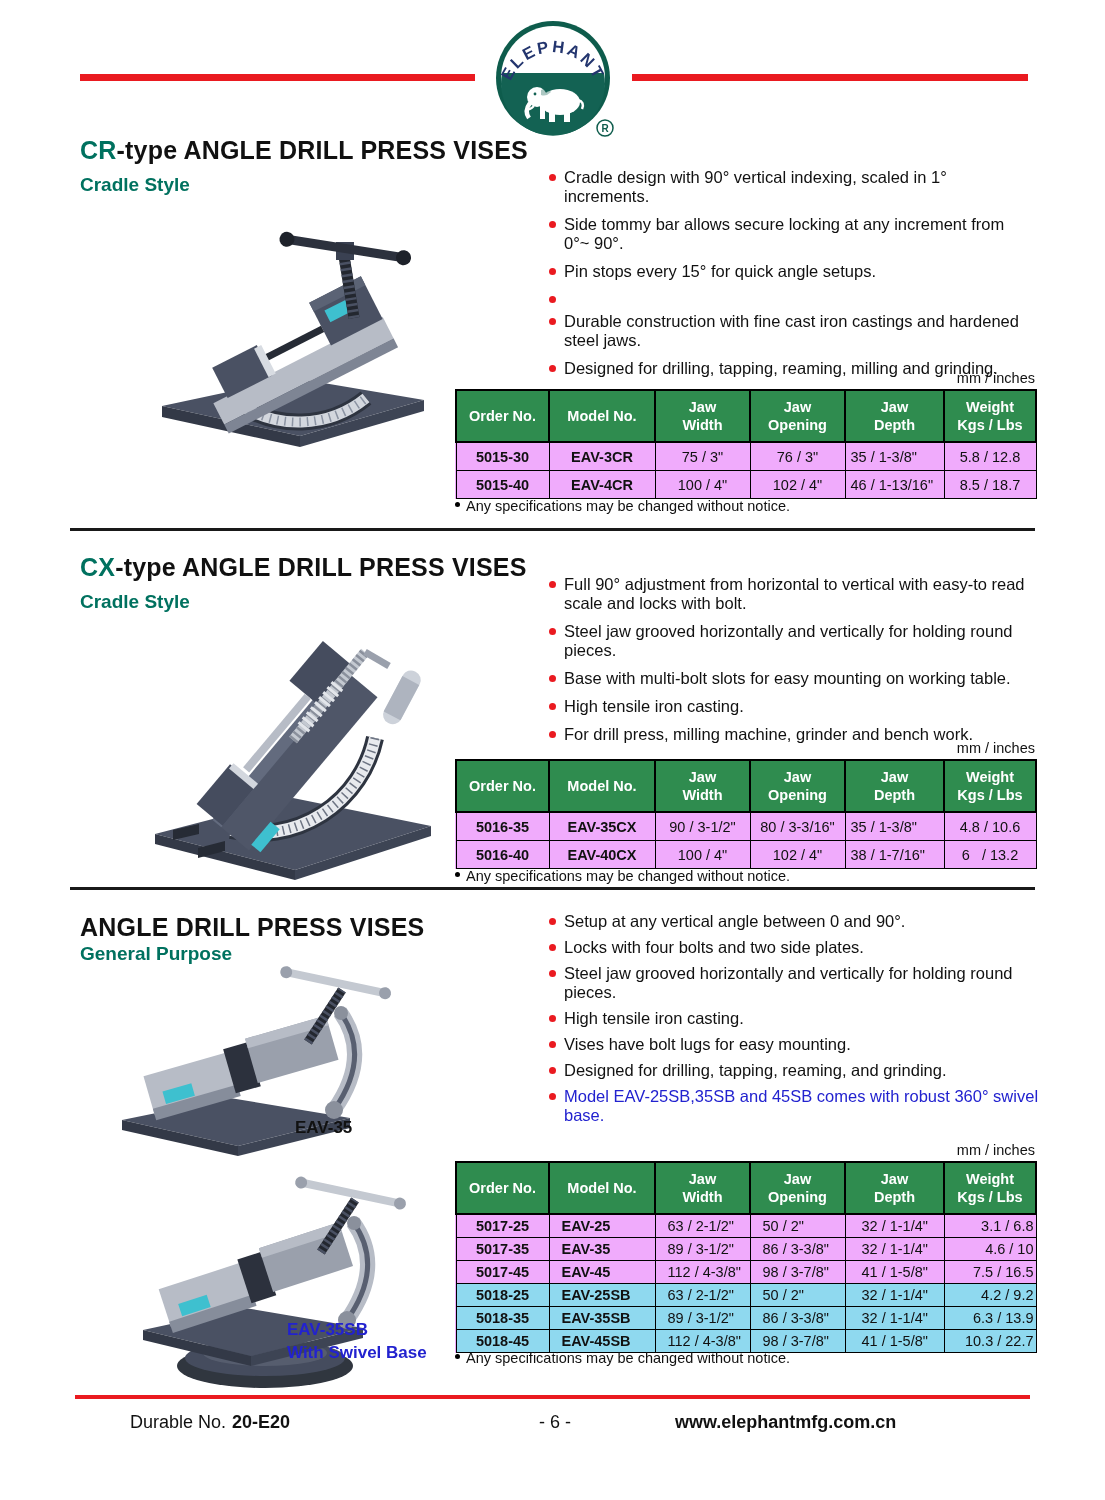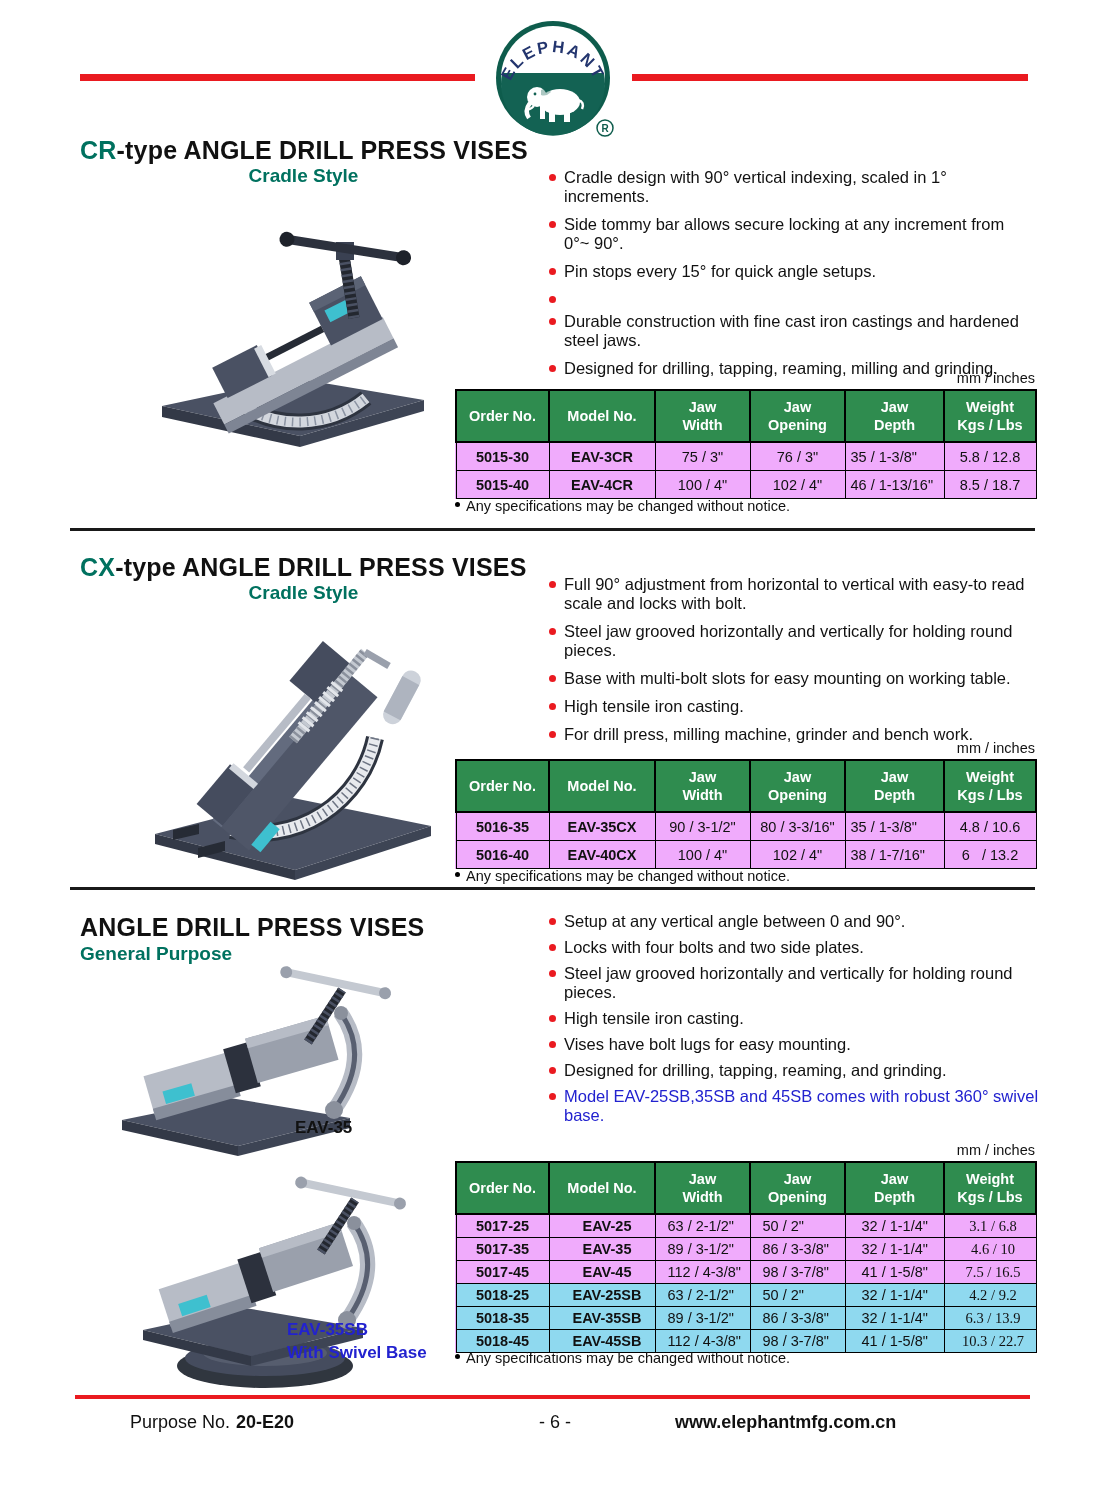--- a/index.html
+++ b/index.html
@@ -15,21 +15,21 @@
     position:relative;width:1105px;height:1500px;background:#fff;margin:0 auto;
     font-family:"Liberation Sans",sans-serif;color:var(--ink);overflow:hidden;
   }
   .abs{position:absolute;}
   
   .rule{position:absolute;height:7px;background:var(--red);}
   
   .sec-title{position:absolute;left:80px;font-size:25px;font-weight:bold;letter-spacing:.2px;white-space:nowrap;}
   .sec-title .accent{color:var(--teal);}
   .sub-wrap{position:absolute;left:80px;width:447px;font-size:19px;font-weight:bold;color:var(--teal);}
-  .sub-right{text-align:center;}
+  .sub-right{text-align:left;margin-top:9px;}
   .sub-left{text-align:left;}
   
   .bullets{position:absolute;}
   .bullet{display:flex;align-items:flex-start;font-size:16.5px;line-height:1.15;margin-bottom:9px;}
   .bullets.tight .bullet{margin-bottom:7px;}
   .bullet .dot{flex:0 0 auto;width:7px;height:7px;border-radius:50%;background:var(--red);margin:6px 8px 0 0;}
   .bullet.blue-note span{color:var(--blue);}
   
   .units{position:absolute;left:455px;width:580px;text-align:right;font-size:14.5px;}
   table.spec{position:absolute;left:455px;width:580px;border-collapse:collapse;table-layout:fixed;background:#f0abfc;}
@@ -37,24 +37,24 @@
     background:var(--green);color:#fff;font-weight:bold;font-size:14.5px;line-height:1.25;
     white-space:pre-line;border:2px solid #000;height:50px;text-align:center;vertical-align:middle;padding:0;
   }
   table.spec td{
     border:1.5px solid #000;font-size:14.5px;font-weight:normal;height:27px;
     text-align:center;vertical-align:middle;white-space:pre;padding:0 2px;
   }
   table.spec td:nth-child(1),table.spec td:nth-child(2){font-weight:bold;text-align:center;}
   table.t12 td:nth-child(5){text-align:left;padding-left:5px;}
   table.t3 td{height:22px;}
-  table.t3 td:nth-child(2){text-align:center;padding-left:12px;}
+  table.t3 td:nth-child(2){text-align:left;padding-left:12px;}
   table.t3 td:nth-child(3),table.t3 td:nth-child(4){text-align:left;padding-left:12px;}
   table.t3 td:nth-child(5){text-align:left;padding-left:16px;}
-  table.t3 td:nth-child(6){text-align:center;padding-left:8px;font-family:Liberation Serif, serif;}
+  table.t3 td:nth-child(6){text-align:right;padding-left:8px;}
   tr.blue-row td{background:var(--rowblue);}
   .note{position:absolute;left:455px;font-size:14.5px;}
   .note .note-dot{display:inline-block;width:5px;height:5px;border-radius:50%;background:#000;margin:0 6px 2px 0;vertical-align:2px;}
   .divider{position:absolute;left:70px;width:965px;height:3px;background:#191919;}
   
   .model-label{position:absolute;font-weight:bold;font-size:17px;white-space:nowrap;}
   .model-label.blue{color:var(--blue);}
   
   .footer-rule{position:absolute;left:75px;top:1395px;width:955px;height:4px;background:var(--red);}
   .f-text{position:absolute;top:1412px;font-size:18px;}
@@ -458,18 +458,18 @@
       <td>98 / 3-7/8"</td>
       <td>41 / 1-5/8"</td>
       <td>10.3 / 22.7</td>
     </tr>
   </tbody>
     </table>
   <div class="note" style="top:1350px;"><span class="note-dot"></span><span>Any specifications may be changed without notice.</span></div>
 
   <div class="footer-rule"></div>
   <div class="f-text" style="left:130px;">
-    <span style="margin-right:6px;">Purpose No.</span><span class="f-bold">20-E20</span>
+    <span style="margin-right:6px;">Durable No.</span><span class="f-bold">20-E20</span>
   </div>
   <div class="f-text" style="left:480px;width:150px;text-align:center;">- 6 -</div>
   <div class="f-text f-bold" style="left:675px;">www.elephantmfg.com.cn</div>
 
 </div>
 
 </body></html>

